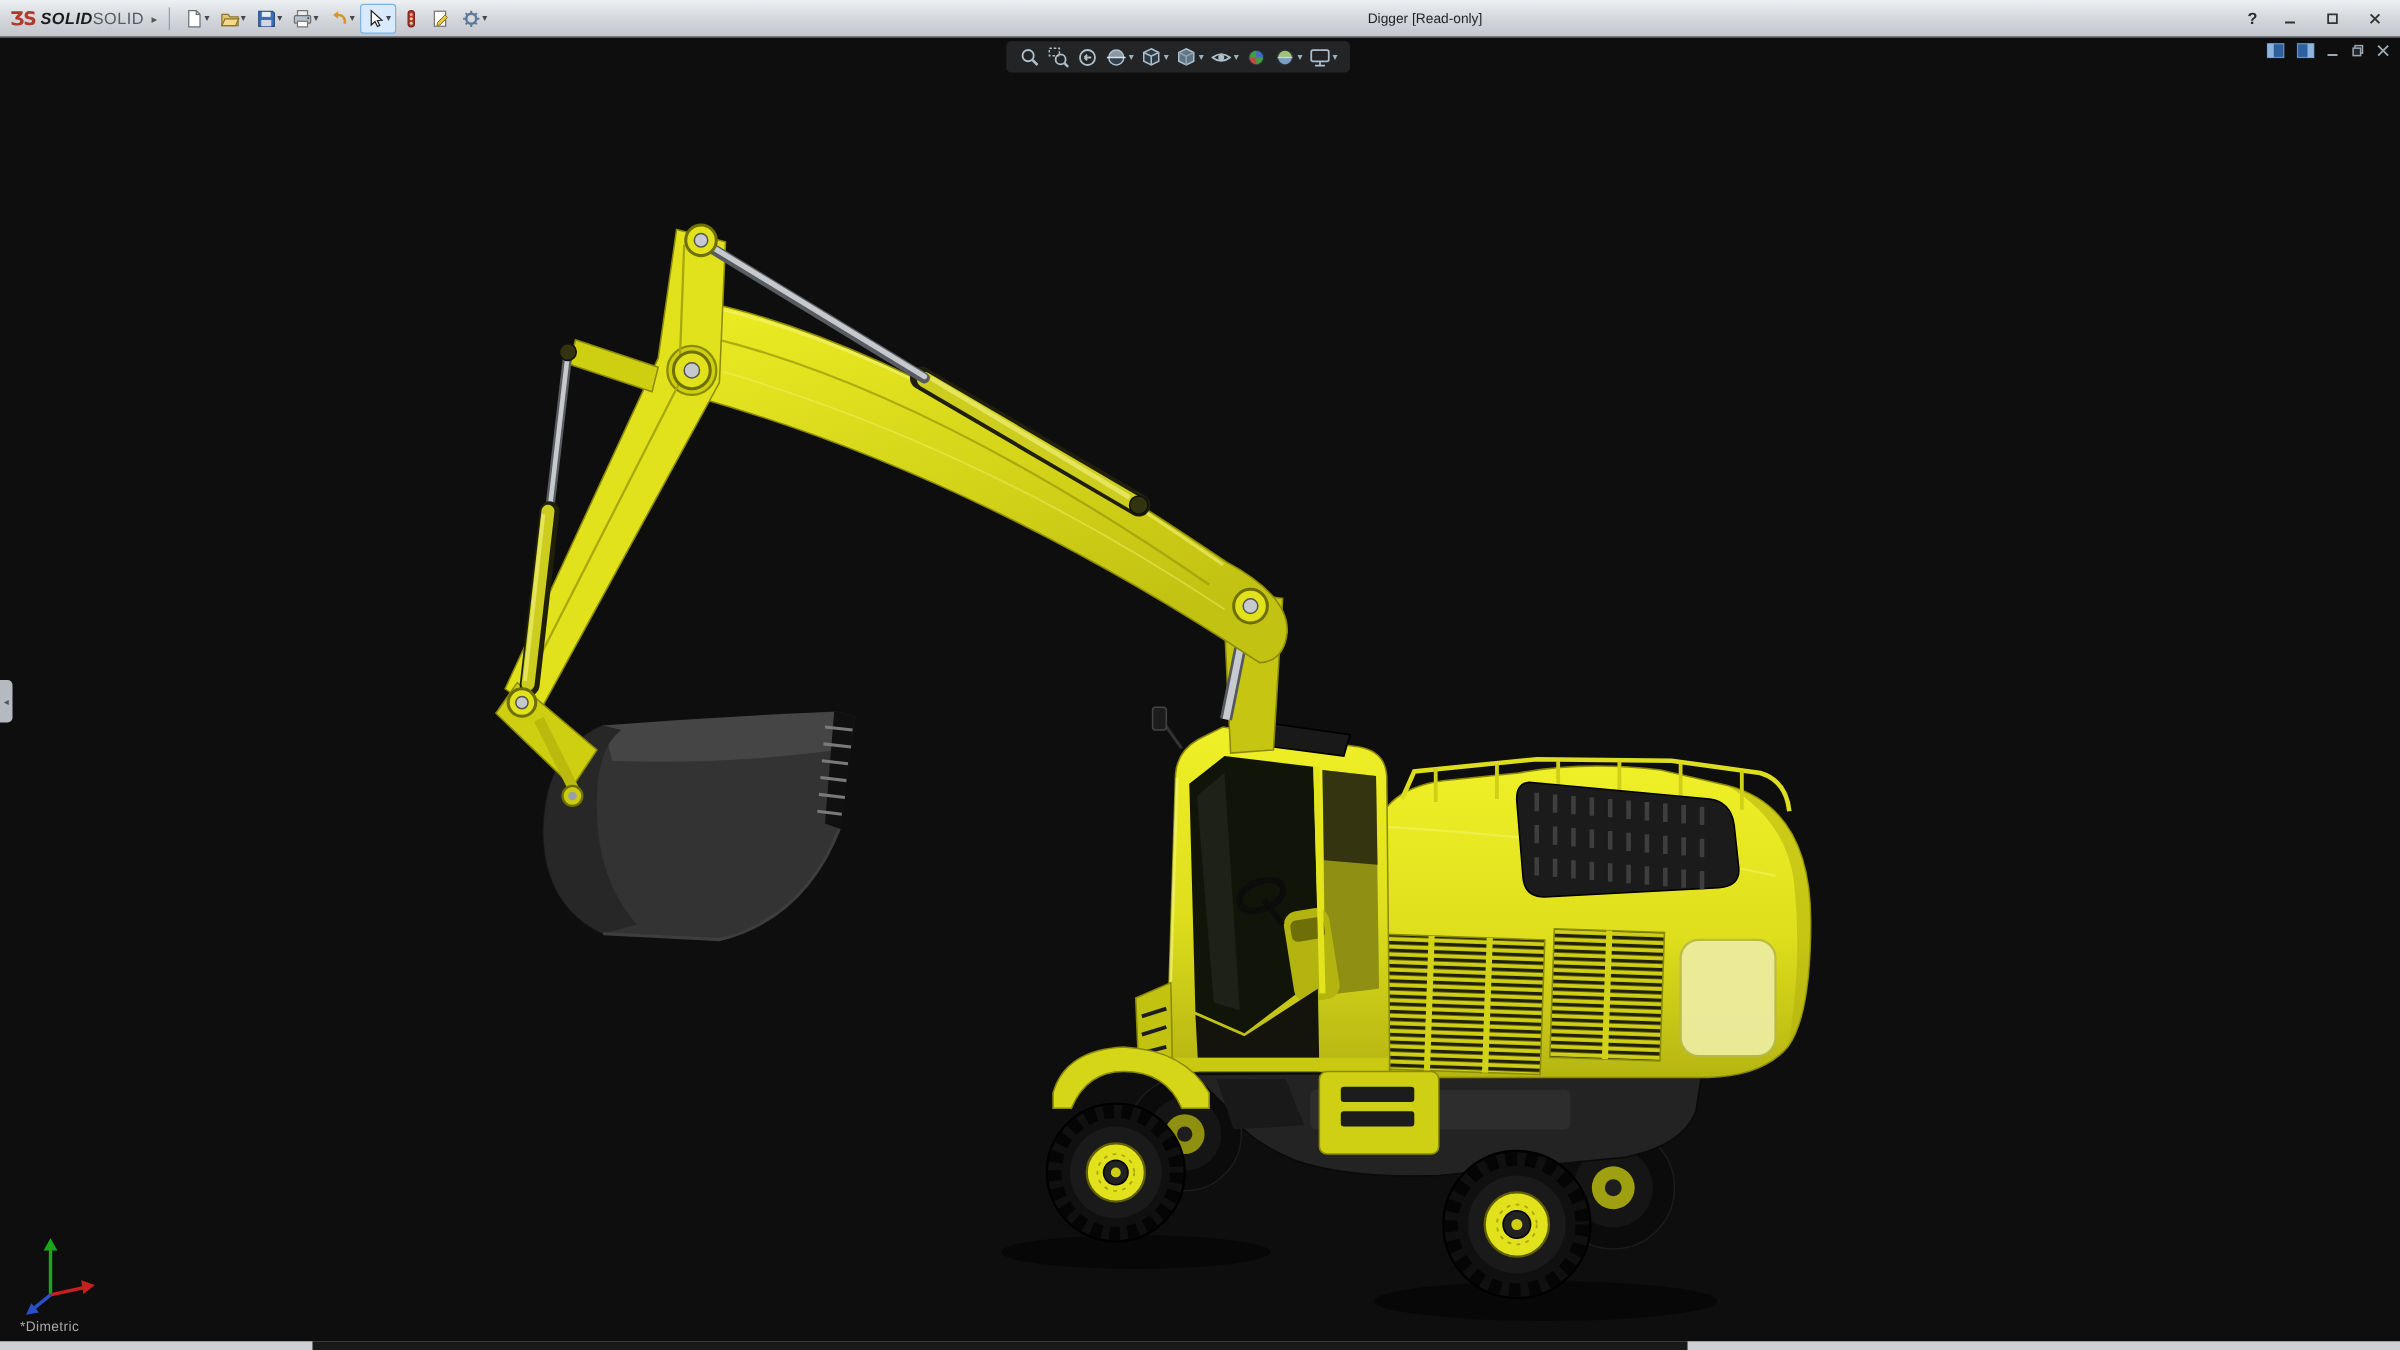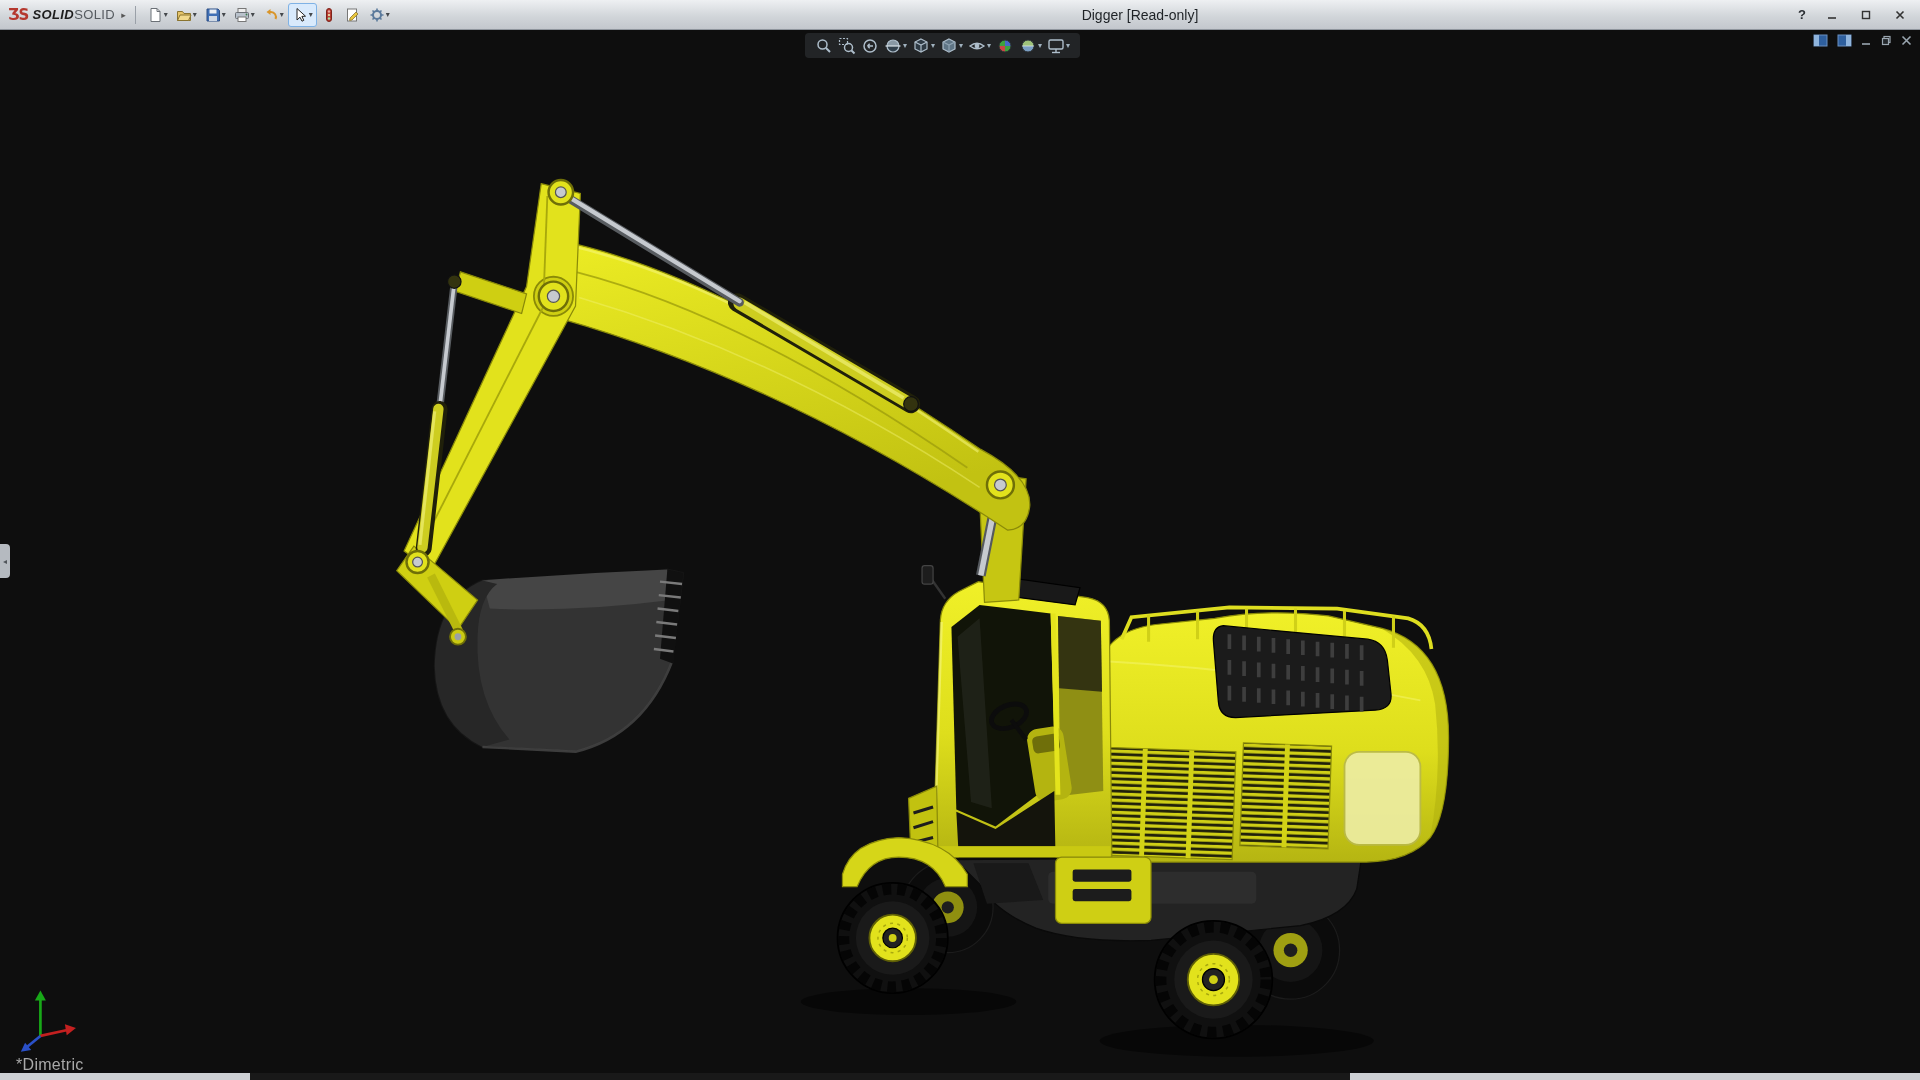--- a/index.html
+++ b/index.html
@@ -24,21 +24,21 @@
   .brand{font-size:13px;letter-spacing:.4px;margin-right:4px;}
   .brand b{color:#1c1c1c;font-weight:bold;font-style:italic;}
   .brand .light{color:#565b60;font-weight:normal;}
   .expander{color:#555;font-size:9px;margin:0 2px;}
   .sep{width:1px;height:18px;background:#9aa0a8;margin:0 7px;}
   .tool{display:inline-flex;align-items:center;height:24px;padding:0 3px;
     border-radius:3px;border:1px solid transparent;cursor:default;}
   .tool.active{background:#d9eafc;border-color:#7fb2e5;}
   .caret{font-family:"DejaVu Sans",sans-serif;font-size:8px;color:#44484c;margin-left:1px;}
   .tb-title{position:absolute;left:1140px;transform:translateX(-50%);
-    font-size:14px;color:#1e2226;white-space:nowrap;}
+    font-size:11px;color:#1e2226;white-space:nowrap;}
   .tb-right{margin-left:auto;display:flex;align-items:center;gap:10px;}
   .helpbtn{font-size:13px;color:#2a2e33;font-weight:bold;padding:0 4px;}
   .winbtn{display:inline-flex;align-items:center;justify-content:center;
     width:24px;height:20px;}
 
   
   .hud{position:absolute;left:805px;top:33px;height:25px;display:flex;
     align-items:center;gap:5px;padding:2px 10px;background:rgba(60,64,68,.45);
     border-radius:4px;z-index:5;}
   .hitem{display:inline-flex;align-items:center;}
@@ -47,21 +47,21 @@
   
   .docctl{position:absolute;right:8px;top:34px;display:flex;gap:9px;
     align-items:center;z-index:5;}
   .dbtn{display:inline-flex;align-items:center;justify-content:center;}
 
   
   .paneltab{position:absolute;left:0;top:544px;width:10px;height:34px;
     background:#b5bac0;border-radius:0 4px 4px 0;z-index:5;display:flex;
     align-items:center;justify-content:center;color:#50555a;font-size:8px;}
   .orientlabel{position:absolute;left:16px;top:1056px;color:#a9a9a9;
-    font-size:16px;letter-spacing:.3px;z-index:4;text-align:right;}
+    font-size:11px;letter-spacing:.3px;z-index:4;text-align:right;}
   .statusbar{position:absolute;left:0;right:0;bottom:0;height:7px;
     background:#cdd0d4;z-index:6;}
   .statusbar .darkseg{position:absolute;left:250px;width:1100px;top:0;bottom:0;
     background:#191919;}
 </style>
 </head>
 <body>
 
 <div class="stage">
 

